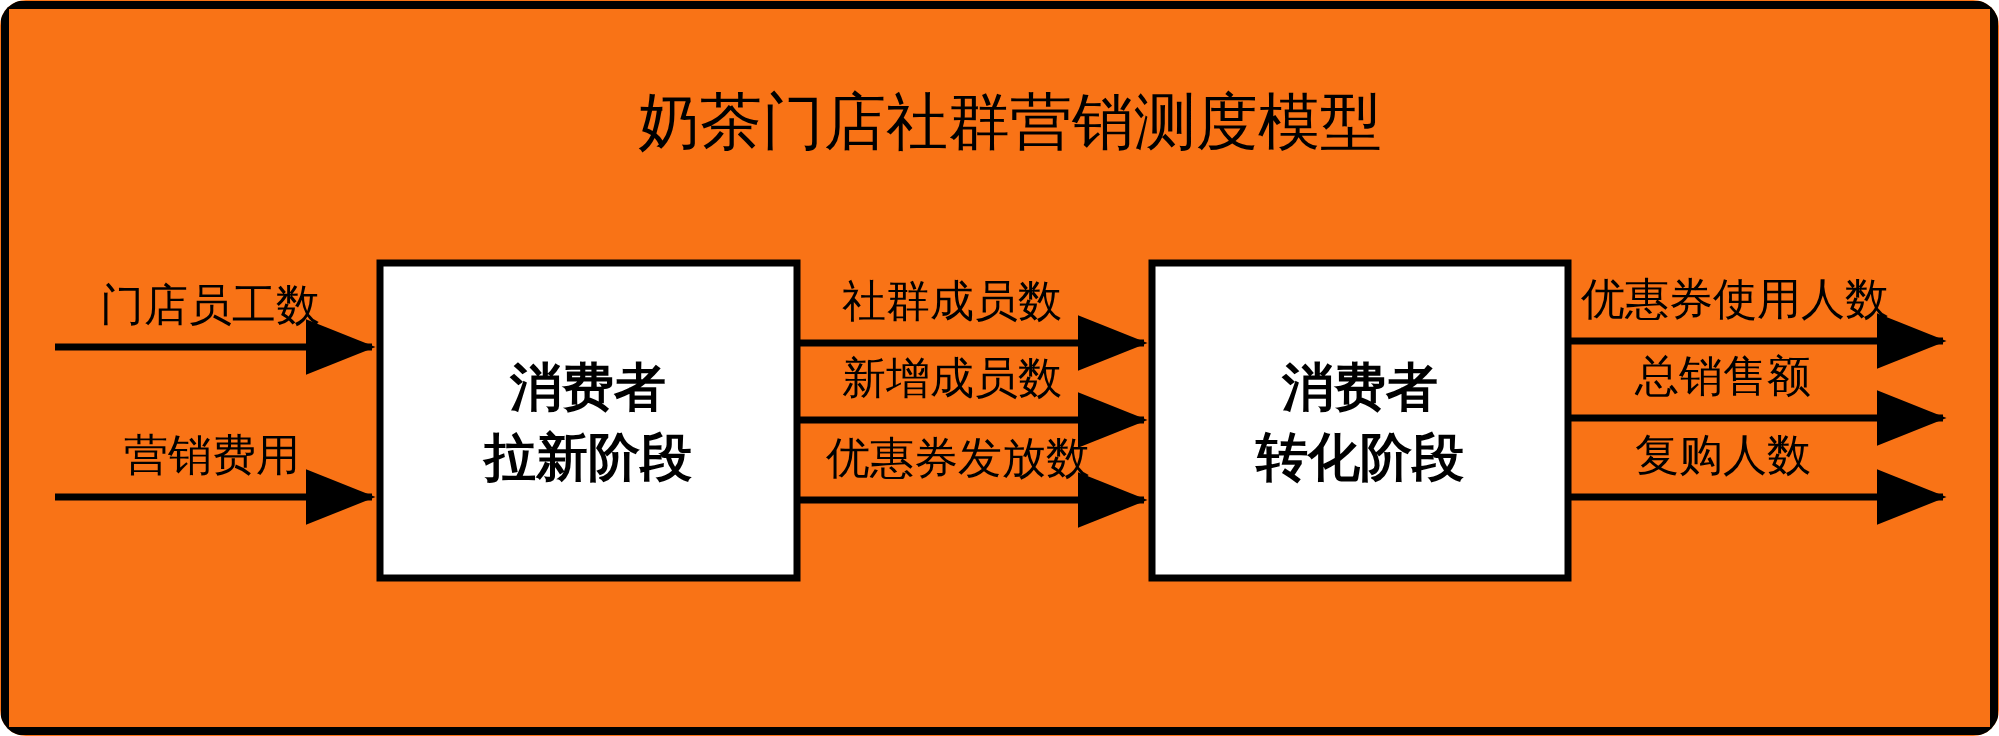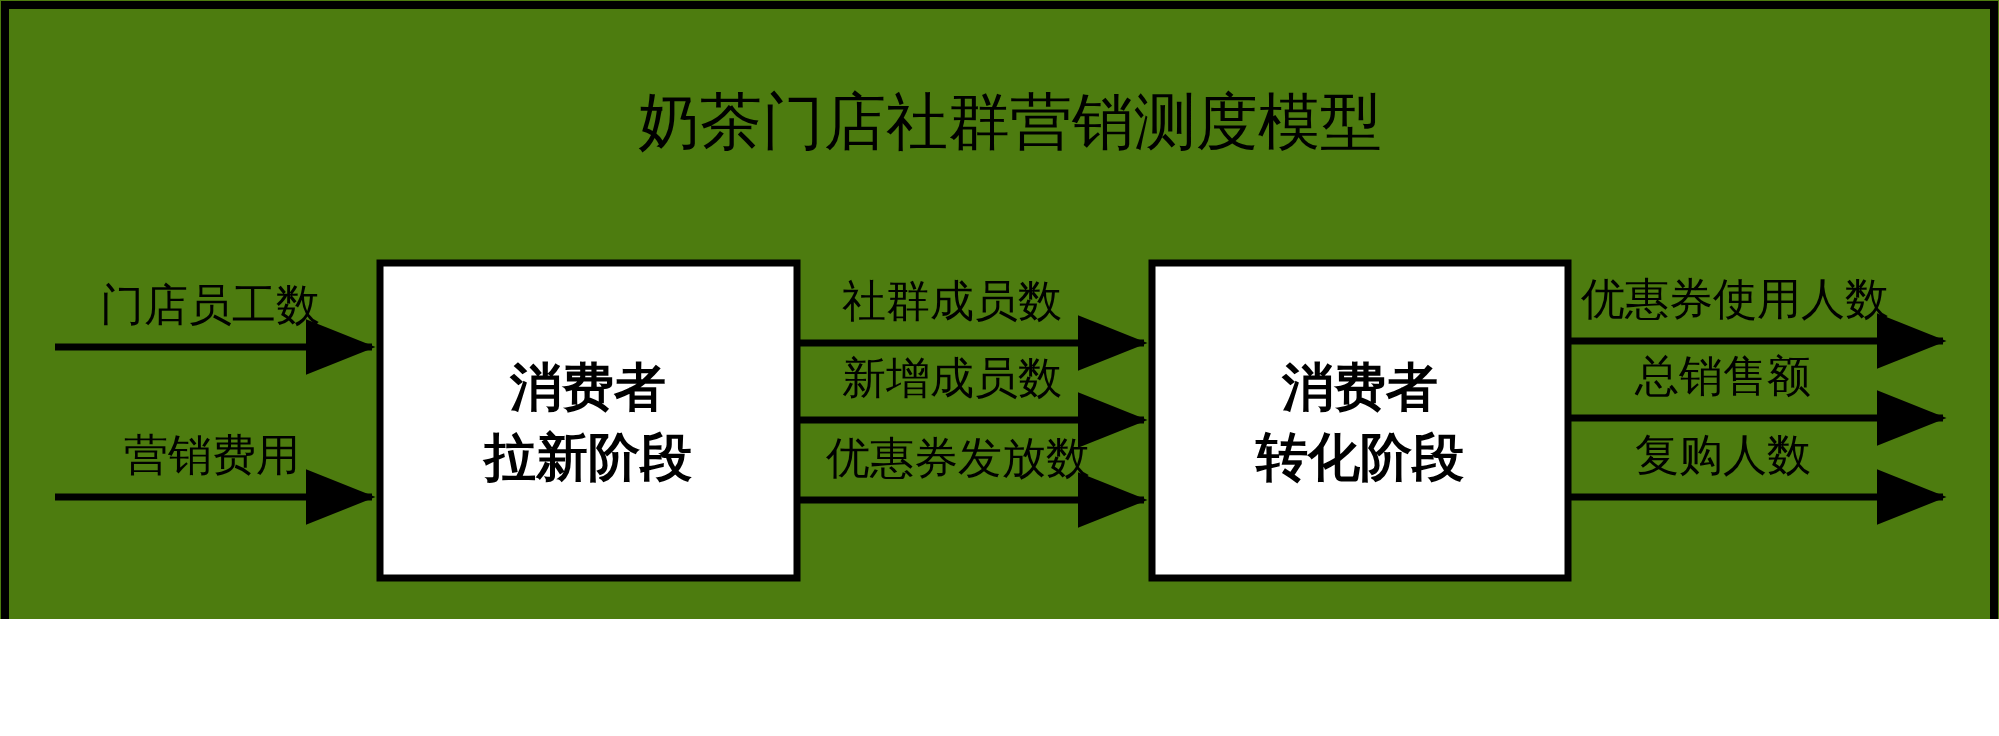--- a/index.html
+++ b/index.html
@@ -4,23 +4,24 @@
 <style>
   html, body {
     margin: 0;
     padding: 0;
     background: #ffffff;
     font-family: "Liberation Sans", "DejaVu Sans", sans-serif;
   }
   .canvas {
     position: relative;
     width: 1999px;
-    height: 619px;
-    background: #4d7c0f;
+    height: 736px;
+    background: #f97316;
     overflow: hidden;
+    border-radius: 26px;
   }
   svg { display: block; }
   .diagram-line { stroke: #000000; stroke-width: 7; fill: none; }
   .box-rect { stroke: #000000; stroke-width: 7; fill: #ffffff; }
   .frame-rect { stroke: #000000; stroke-width: 8; fill: none; }
   .title-text {
     font-size: 62px;
     fill: #000000;
     text-anchor: middle;
     font-family: "Liberation Sans", "DejaVu Sans", sans-serif;

